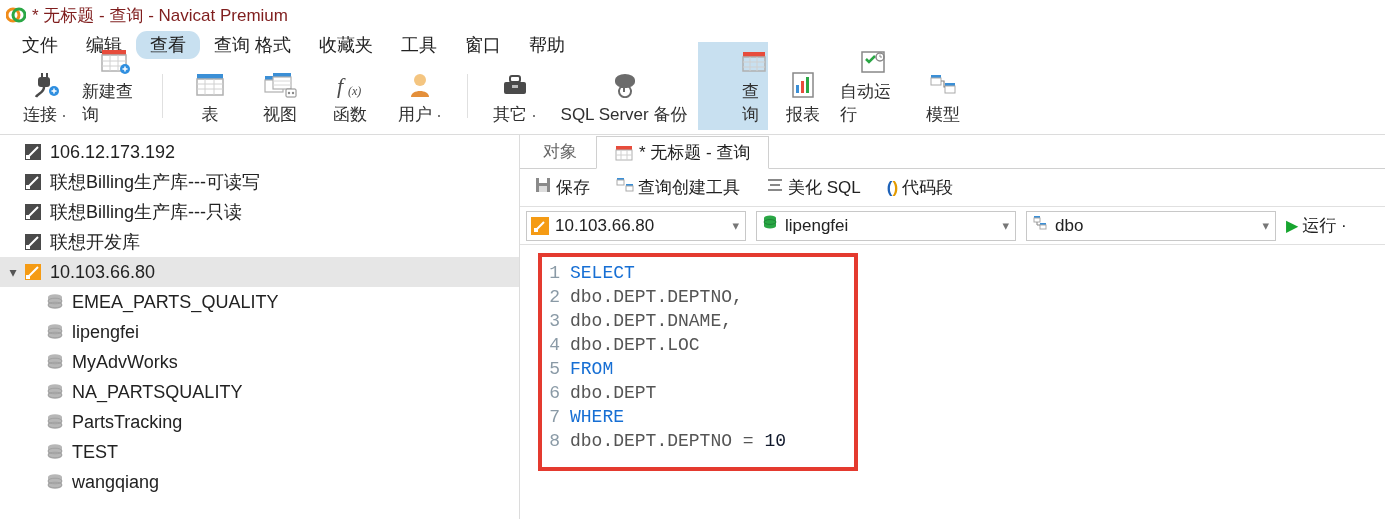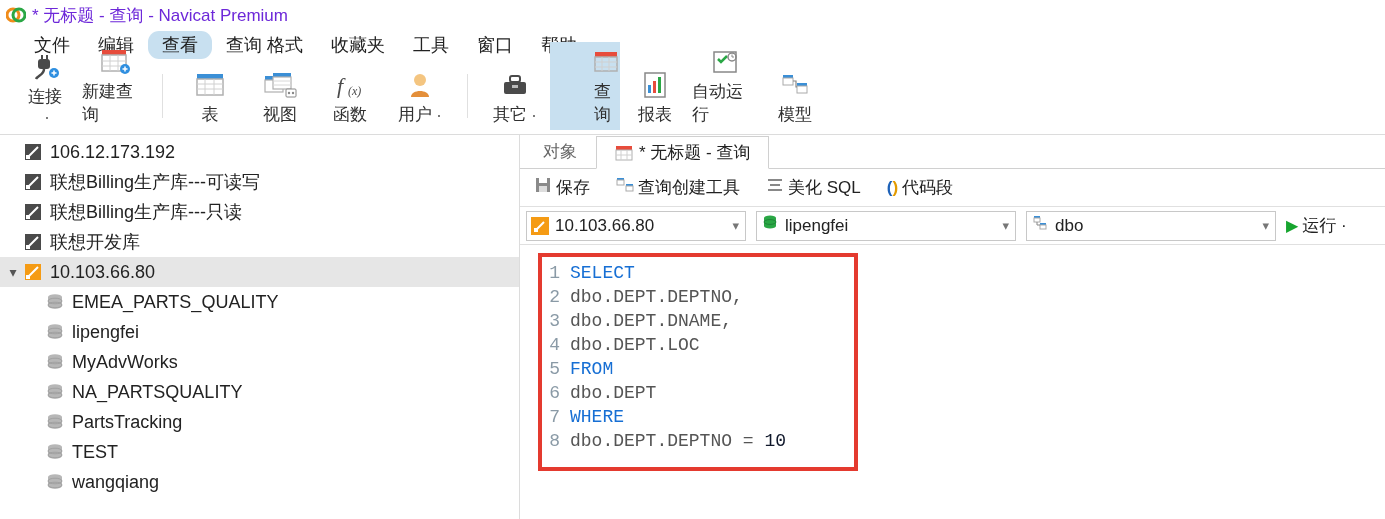--- a/index.html
+++ b/index.html
@@ -13,35 +13,35 @@
     overflow: hidden;
   }
 
   
   .titlebar {
     display: flex;
     align-items: center;
     height: 30px;
     padding: 2px 6px;
     font-size: 17px;
-    color: #6d28d9;
+    color: #7f1d1d;
   }
   .titlebar .logo {
     width: 20px; height: 20px; margin-right: 6px;
     position: relative;
     flex-shrink: 0;
   }
   .titlebar .logo svg { display:block; }
 
   
   .menubar {
     display: flex;
     align-items: center;
     height: 30px;
-    padding: 0 20px;
+    padding: 0 8px;
     font-size: 18px;
   }
   .menubar .menuitem {
     padding: 2px 14px;
     cursor: default;
   }
   .menubar .menuitem.selected {
     background: #c8e0f0;
     border-radius: 11px;
   }
@@ -271,21 +271,21 @@
       <span class="icon">
         <svg width="34" height="28" viewBox="0 0 34 28">
           <rect x="10" y="6" width="12" height="10" rx="3" fill="#4a4a4a"></rect>
           <rect x="13" y="2" width="2" height="6" fill="#4a4a4a"></rect>
           <rect x="18" y="2" width="2" height="6" fill="#4a4a4a"></rect>
           <path d="M16 16 C16 22 10 22 8 26" stroke="#4a4a4a" stroke-width="2.5" fill="none"></path>
           <circle cx="26" cy="20" r="5" fill="#2f8fe0"></circle>
           <path d="M23.5 20 h5 M26 17.5 v5" stroke="#fff" stroke-width="1.5"></path>
         </svg>
       </span>
-      <span style="display:flex; align-items:center;flex-direction:column;">
+      <span style="display:flex; align-items:center;">
         <span>连接</span>
         <span class="drop-dot">·</span>
       </span>
     </div>
     <div class="tool-btn">
       <span class="icon">
         <svg width="34" height="30" viewBox="0 0 34 30">
           <rect x="4" y="3" width="24" height="5" fill="#e74c3c"></rect>
           <rect x="4" y="8" width="24" height="16" fill="none" stroke="#b0b0b0" stroke-width="1.5"></rect>
           <line x1="4" y1="14" x2="28" y2="14" stroke="#d0d0d0"></line>
@@ -359,20 +359,30 @@
         <svg width="30" height="26" viewBox="0 0 30 26">
           <rect x="4" y="10" width="22" height="12" rx="2" fill="#4a4a4a"></rect>
           <rect x="10" y="4" width="10" height="6" rx="2" fill="none" stroke="#4a4a4a" stroke-width="2"></rect>
           <rect x="12" y="13" width="6" height="3" fill="#bbb"></rect>
         </svg>
       </span>
       <span style="display:flex; align-items:center;">
         <span>其它</span>
         <span class="drop-dot">·</span>
       </span>
+    </div>
+    <div class="tool-btn wide">
+      <span class="icon">
+        <svg width="30" height="26" viewBox="0 0 30 26">
+          <path d="M6 8 a10 6 0 0 1 20 0 v2 a10 6 0 0 1 -20 0 z" fill="#6b6b6b"></path>
+          <path d="M13 14 a 6 6 0 1 0 6 0" fill="none" stroke="#6b6b6b" stroke-width="2"></path>
+          <path d="M15 12 l-4 4 h3 v4 h2 v-4 h3 z" fill="#6b6b6b"></path>
+        </svg>
+      </span>
+      <span>SQL Server 备份</span>
     </div>
     <div class="tool-btn selected">
       <span class="icon">
         <svg width="30" height="26" viewBox="0 0 30 26">
           <rect x="4" y="3" width="22" height="5" fill="#e74c3c"></rect>
           <rect x="4" y="8" width="22" height="14" fill="none" stroke="#b0b0b0" stroke-width="1.5"></rect>
           <line x1="4" y1="13" x2="26" y2="13" stroke="#d0d0d0"></line>
           <line x1="4" y1="18" x2="26" y2="18" stroke="#d0d0d0"></line>
           <line x1="11" y1="8" x2="11" y2="22" stroke="#d0d0d0"></line>
           <line x1="18" y1="8" x2="18" y2="22" stroke="#d0d0d0"></line>

